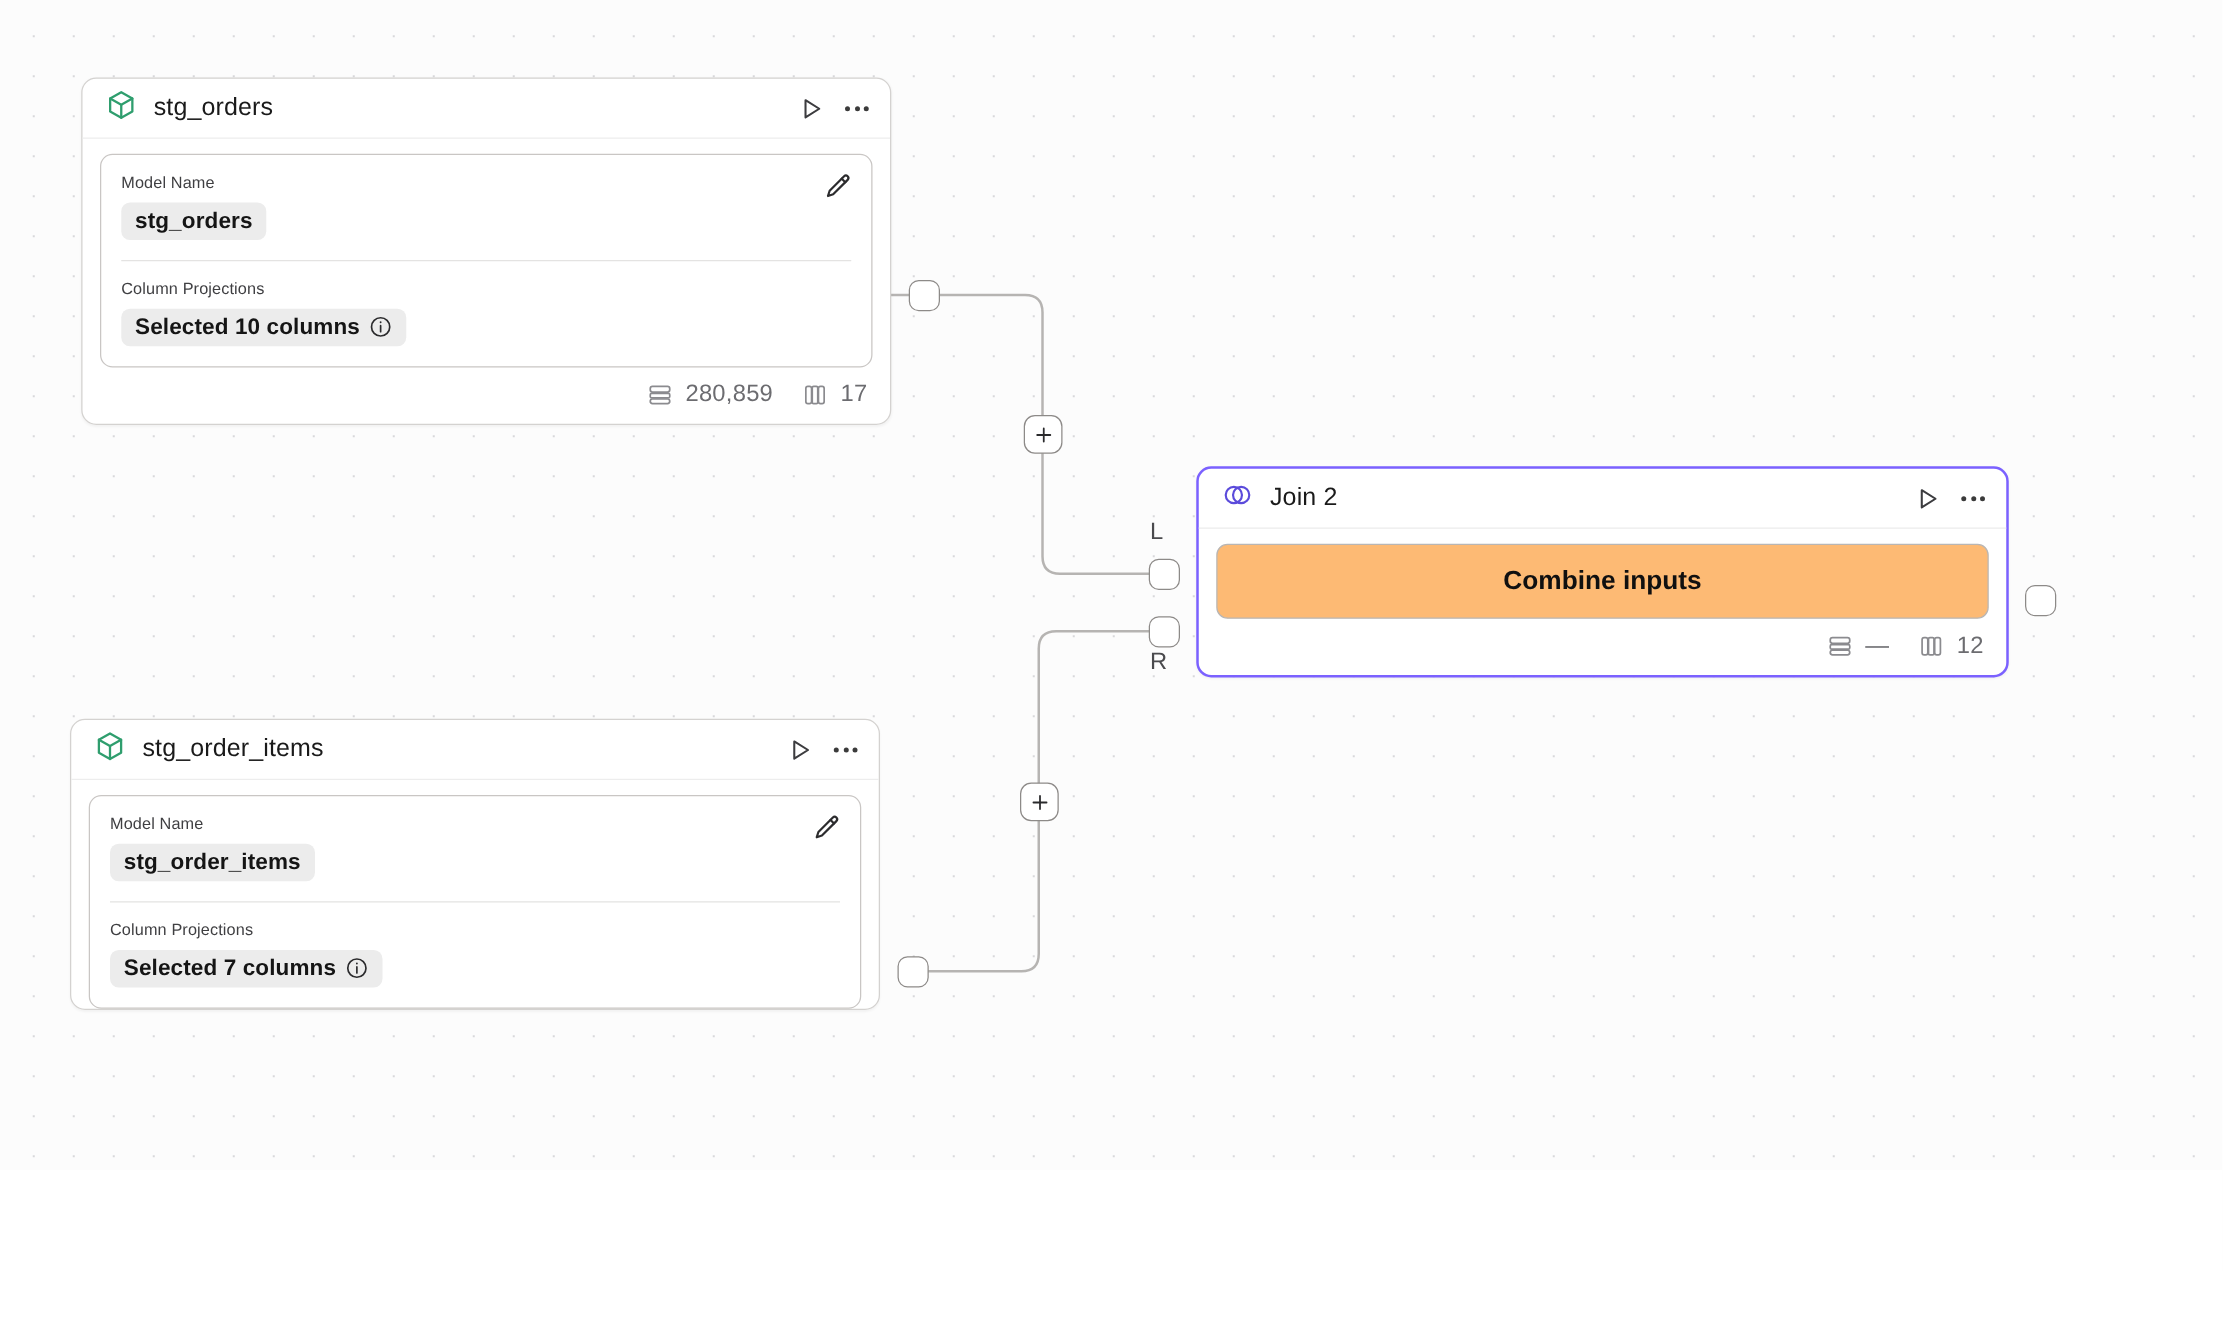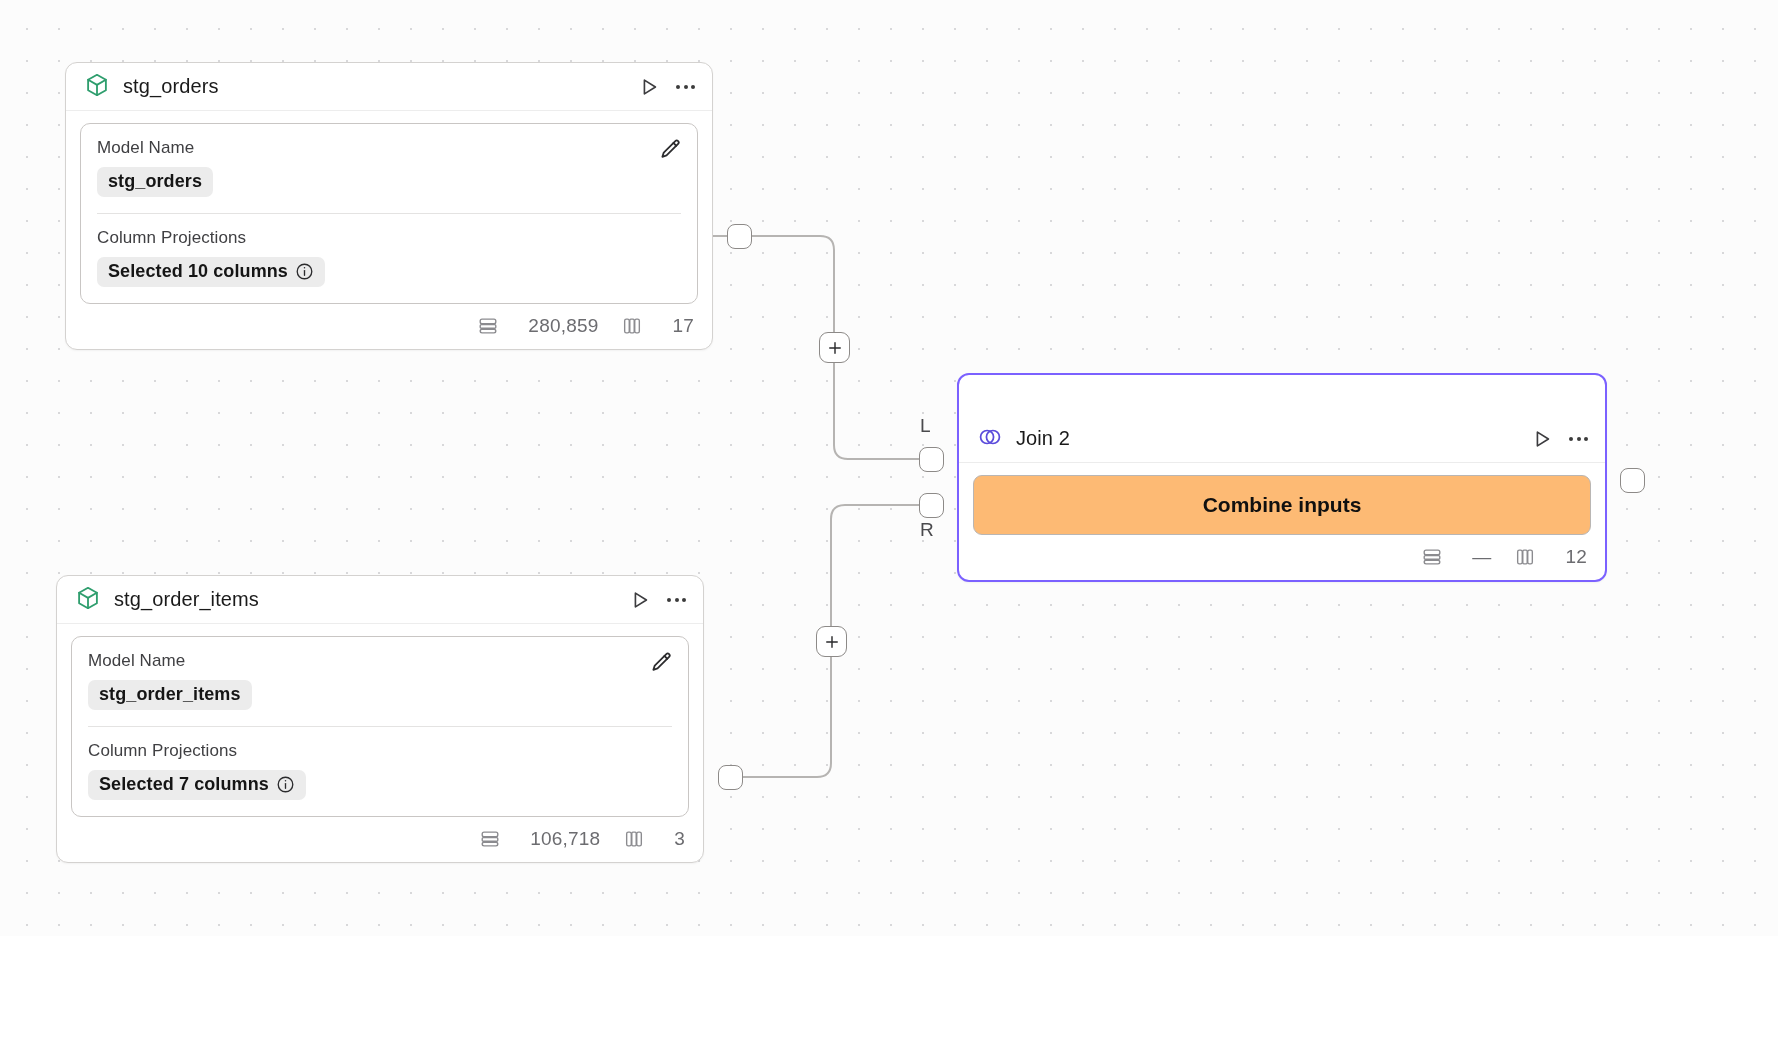--- a/index.html
+++ b/index.html
@@ -76,21 +76,21 @@
   .node-body {
     padding: 12px 14px 0 14px;
   }
   .inner-card {
     border: 1px solid #c9c6c4;
     border-radius: 10px;
     padding: 14px 16px 16px 16px;
     position: relative;
   }
   .field-label {
-    font-size: 17px;
+    font-size: 13px;
     color: #3f3f42;
     letter-spacing: 0.1px;
     margin-bottom: 9px;
   }
   .chip {
     display: inline-flex;
     align-items: center;
     gap: 7px;
     background: #ececec;
     border-radius: 7px;
@@ -120,28 +120,28 @@
     padding: 11px 18px 12px 0;
     font-size: 19px;
     color: #6c6c70;
   }
   .stat {
     display: flex;
     align-items: center;
     gap: 9px;
   }
   .stat + .stat { margin-left: 14px; }
-  .stat-val { letter-spacing: 0.2px; margin-left: 20px; }
+  .stat-val { letter-spacing: 0.2px; }
 
   
   .node.selected {
     border: 2px solid #7b61ff;
     border-radius: 12px;
   }
-  .node.selected .node-header { border-bottom-color: #ececec; margin-top: 40px; }
+  .node.selected .node-header { border-bottom-color: #ececec; }
   .combine-btn {
     border: 1px solid #b9b6b4;
     border-radius: 9px;
     height: 58px;
     display: flex;
     align-items: center;
     justify-content: center;
     font-size: 21px;
     font-weight: bold;
     color: #101010;
@@ -319,42 +319,20 @@
           <span style="display:flex;">
             <svg width="19" height="19" viewBox="0 0 24 24" fill="none" stroke="#2b2b2d" stroke-width="1.7">
               <circle cx="12" cy="12" r="9.2"></circle>
               <path d="M12 10.8v6" stroke-linecap="round"></path>
               <circle cx="12" cy="7.3" r="0.95" fill="#2b2b2d" stroke="none"></circle>
             </svg>
           </span>
         </span>
       </div>
     </div>
-    <div class="node-footer">
-      <span class="stat">
-        <span style="display:flex;">
-          <svg width="22" height="22" viewBox="0 0 24 24" fill="none" stroke="#8b8b8f" stroke-width="1.5">
-            <rect x="3.5" y="4.5" width="17" height="5" rx="2"></rect>
-            <rect x="3.5" y="10.5" width="17" height="4" rx="1.2"></rect>
-            <rect x="3.5" y="15.5" width="17" height="4" rx="2"></rect>
-          </svg>
-        </span>
-        <span class="stat-val">106,718</span>
-      </span>
-      <span class="stat">
-        <span style="display:flex;">
-          <svg width="22" height="22" viewBox="0 0 24 24" fill="none" stroke="#8b8b8f" stroke-width="1.5">
-            <rect x="4" y="4.5" width="5" height="15" rx="1.8"></rect>
-            <rect x="9.6" y="4.5" width="4.8" height="15" rx="1.2"></rect>
-            <rect x="15" y="4.5" width="5" height="15" rx="1.8"></rect>
-          </svg>
-        </span>
-        <span class="stat-val">3</span>
-      </span>
-    </div>
   </div>
 
   <div class="port" style="left:718px; top:765px;"></div>
 
   <div class="node selected" style="left:957px; top:373px; width:650px;">
     <div class="node-header">
       <span class="join-icon">
         <svg width="26" height="26" viewBox="0 0 24 24" fill="none" stroke="#5b4bdb" stroke-width="1.6">
           <circle cx="9.3" cy="12" r="6"></circle>
             <circle cx="14.7" cy="12" r="6"></circle>

